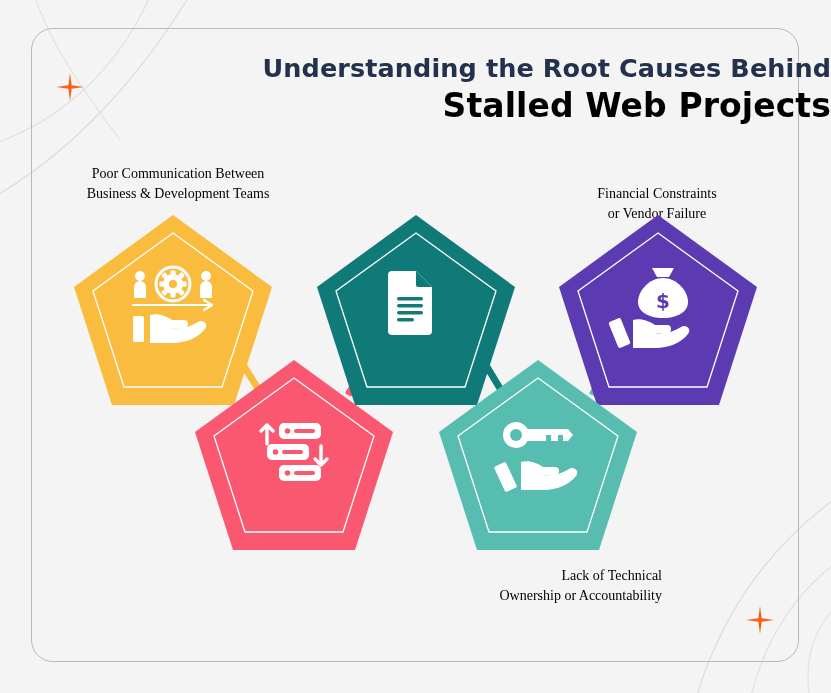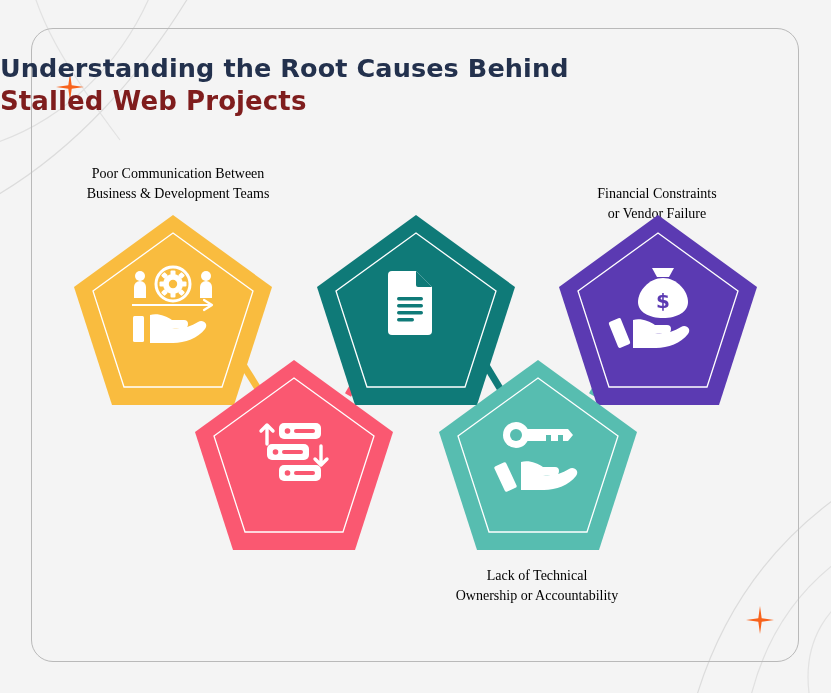--- a/index.html
+++ b/index.html
@@ -33,35 +33,35 @@
     box-sizing: border-box;
   }
   .sparkle { position: absolute; }
 
   
   .title-block {
     position: absolute;
     left: 0;
     top: 52px;
     width: 831px;
-    text-align: left;
+    text-align: right;
   }
   .title-line1 {
     font-family: "DejaVu Sans", sans-serif;
     font-size: 25.5px;
     font-weight: bold;
     color: #23314d;
     letter-spacing: 0.1px;
     line-height: 1.28;
   }
   .title-line2 {
     font-family: "DejaVu Sans", sans-serif;
-    font-size: 26px;
+    font-size: 33px;
     font-weight: bold;
-    color: #7f1d1d;
+    color: #000000;
     letter-spacing: 0.1px;
     line-height: 1.28;
   }
 
   
   .node {
     position: absolute;
   }
   .node svg { display: block; }
 
@@ -226,16 +226,16 @@
 
         <circle cx="17" cy="17" r="13" fill="#ffffff"></circle>
         <circle cx="17" cy="17" r="6" fill="#57bdb0"></circle>
         <path d="M28 11 h41 l5 6 l-5 6 h-5 v-6 h-5 v6 h-7 v-6 h-5 v6 h-19 z" fill="#ffffff"></path>
 
         <path d="M22 44 c8 -2 16 1 22 5 h12 a4 4 0 0 1 0 8 h-12 c10 1 18 -1 26 -6 c5 -3 11 2 7 7 c-7 9 -20 14 -32 14 h-23 z" fill="#ffffff"></path>
         <rect x="0" y="45" width="13" height="28" rx="2" fill="#ffffff" transform="rotate(-25 6.5 59)"></rect>
       </g>
     </svg>
   </div>
-  <div class="node-label" style="left:412px;top:566px;width:250px;">Lack of Technical
+  <div class="node-label" style="left:412px;top:566px;width:250px;text-align:right;">Lack of Technical
 Ownership or Accountability</div>
 
 </div>
 
 </body></html>

